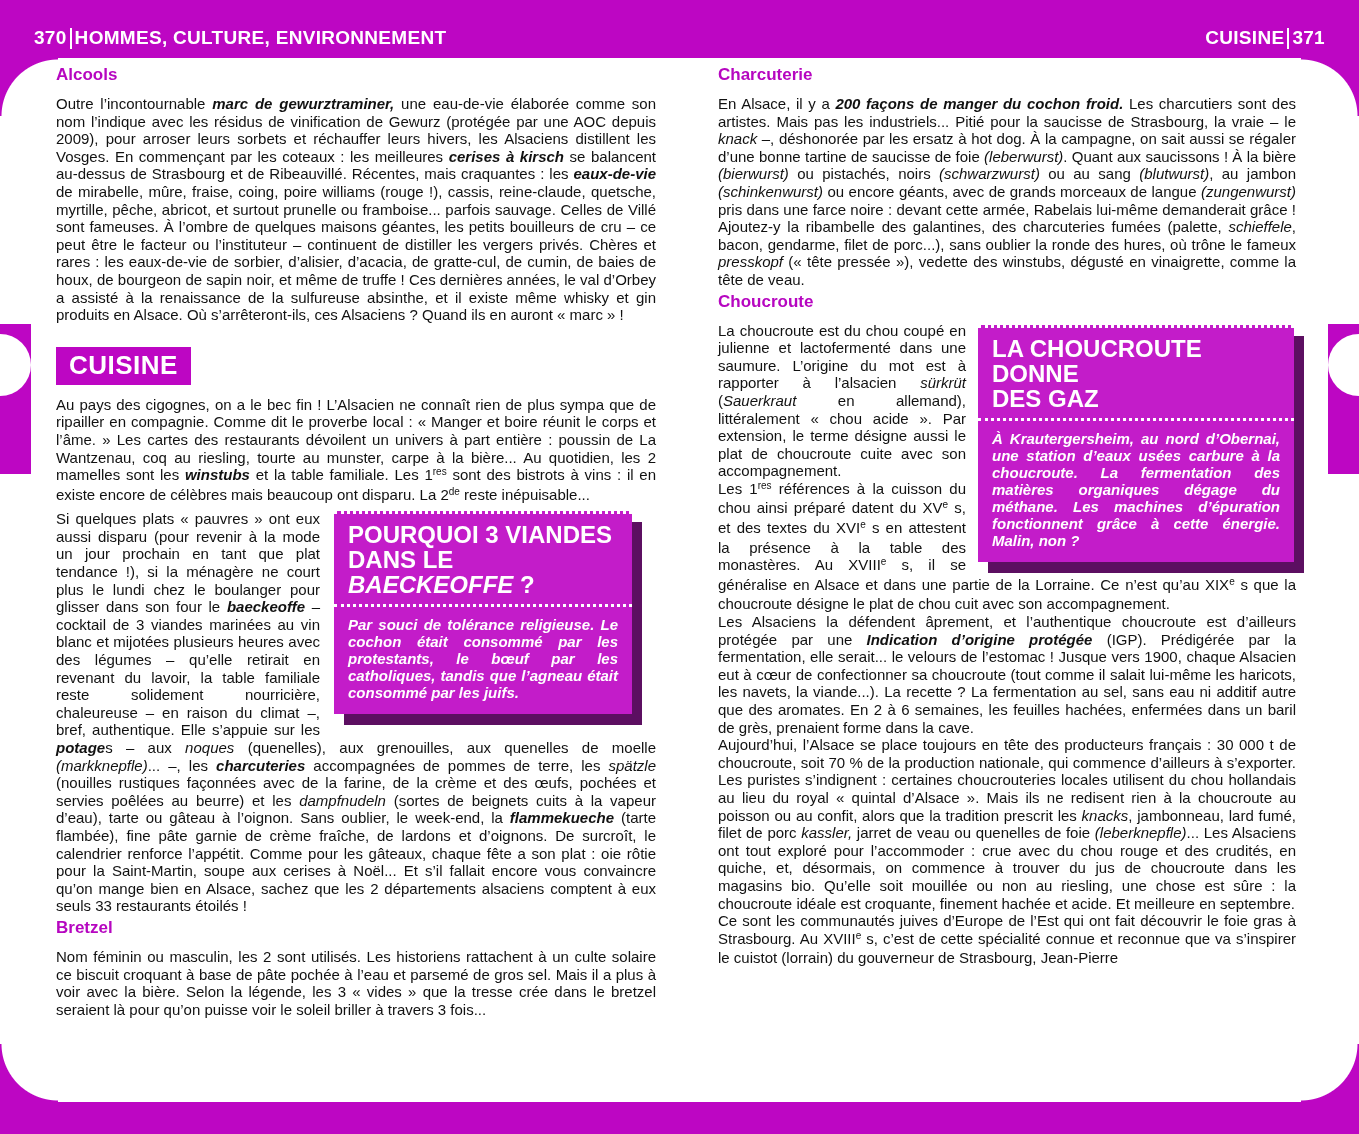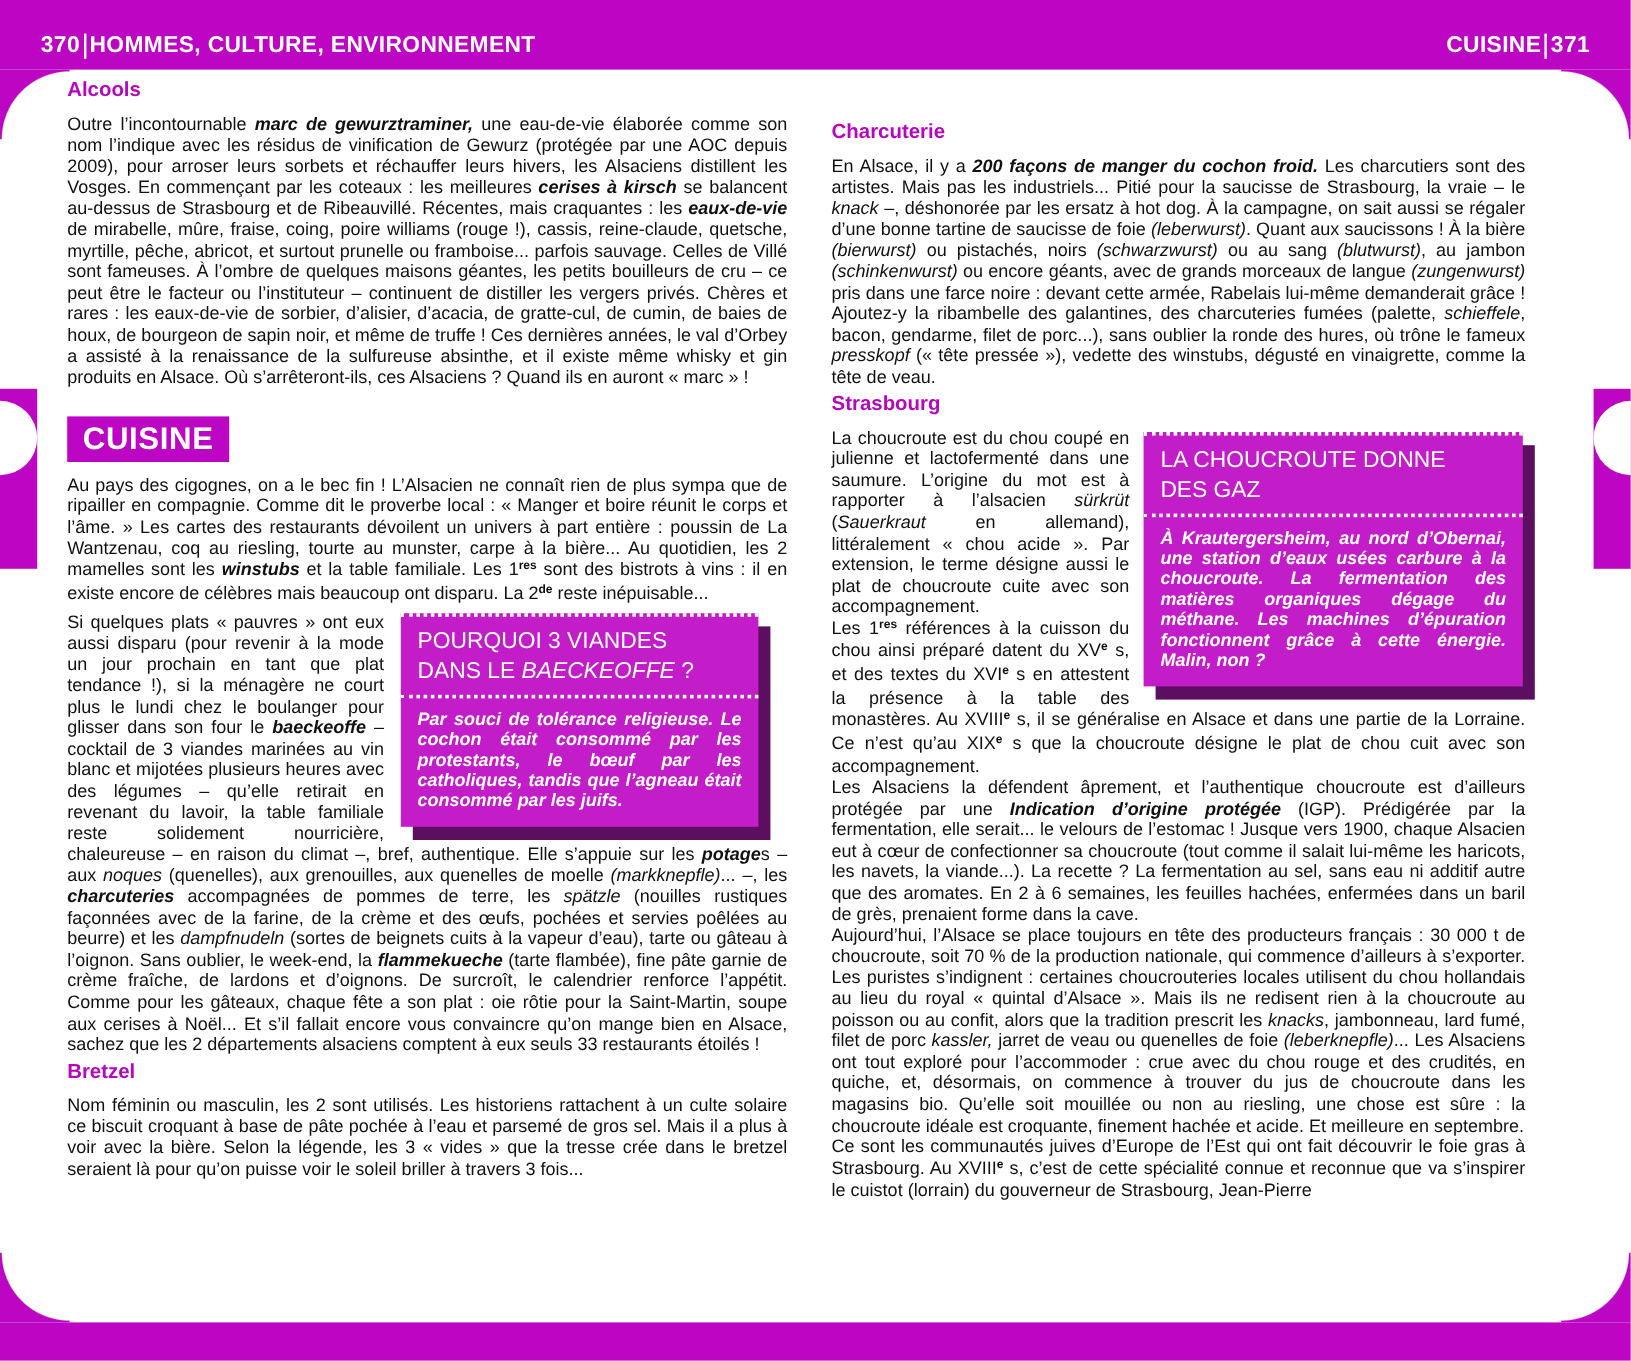--- a/index.html
+++ b/index.html
@@ -32,42 +32,42 @@
   
   .tab{position:absolute;width:31px;height:150px;background:var(--magenta);top:324px;}
   .tab-left{left:0;}
   .tab-right{right:0;}
   .notch{position:absolute;width:62px;height:62px;border-radius:50%;background:#fff;top:10px;}
   .tab-left .notch{left:-31px;}
   .tab-right .notch{right:-31px;}
   
   .col{position:absolute;top:62px;}
   .col-left{left:56px;width:600px;}
-  .col-right{left:693px;width:578px;margin-top:35px;}
+  .col-right{left:718px;width:578px;}
   h2.section{color:var(--heading);font-size:17px;line-height:26px;font-weight:bold;margin:0 0 7px 0;}
   .mt{margin-top:15px;}
   p.body{font-size:15px;line-height:17.6px;text-align:justify;margin:0;}
   .banner{
     display:inline-block;background:var(--magenta);color:#fff;font-size:26px;line-height:28px;
     font-weight:bold;padding:4px 13px 6px 13px;margin:23px 0 11px 0;letter-spacing:.5px;
   }
   .flow{margin-top:5px;}
   .flow::after{content:"";display:block;clear:both;}
   
   .callout{
     float:right;background:var(--box_magenta);color:#fff;box-sizing:border-box;
     box-shadow:10px 11px 0 var(--shadow);border-top:3px dotted #fff;
   }
   .callout-1{width:298px;margin:1px 24px 8px 14px;}
   .callout-2{width:316px;margin:3px 2px 10px 12px;}
-  .callout .ttl{font-size:19px;line-height:25px;font-weight:normal;padding:8px 14px 7px 14px;border-bottom:3px dotted #fff;}
+  .callout .ttl{font-size:24px;line-height:25px;font-weight:bold;padding:8px 14px 7px 14px;border-bottom:3px dotted #fff;}
   .callout .bdy{font-size:15px;line-height:17px;padding:9px 14px 13px 14px;text-align:justify;}
   .i{font-style:italic;}
   .bi{font-weight:bold;font-style:italic;}
-  .sup{font-size:10px;position:relative;top:-5px;font-weight:bold;}
+  .sup{font-size:10px;position:relative;top:-5px;}
 </style>
 </head>
 <body>
 
 <div class="bar-top">
   <div class="hdr-group">
     <span>370</span>
     <span class="hdr-sep"></span>
     <span>HOMMES, CULTURE, ENVIRONNEMENT</span>
   </div>
@@ -108,21 +108,21 @@
   </div>
 
   <h2 class="section mt">Bretzel</h2>
   <p class="body"><span>Nom féminin ou masculin, les 2 sont utilisés. Les historiens rattachent à un culte solaire ce biscuit croquant à base de pâte pochée à l’eau et parsemé de gros sel. Mais il a plus à voir avec la bière. Selon la légende, les 3 « vides » que la tresse crée dans le bretzel seraient là pour qu’on puisse voir le soleil briller à travers 3 fois...</span></p>
 </div>
 
 <div class="col col-right">
   <h2 class="section">Charcuterie</h2>
   <p class="body"><span>En Alsace, il y a </span><span class="bi">200 façons de manger du cochon froid.</span><span> Les charcutiers sont des artistes. Mais pas les industriels... Pitié pour la saucisse de Strasbourg, la vraie – le </span><span class="i">knack</span><span> –, déshonorée par les ersatz à hot dog. À la campagne, on sait aussi se régaler d’une bonne tartine de saucisse de foie </span><span class="i">(leberwurst)</span><span>. Quant aux saucissons ! À la bière </span><span class="i">(bierwurst)</span><span> ou pistachés, noirs </span><span class="i">(schwarzwurst)</span><span> ou au sang </span><span class="i">(blutwurst)</span><span>, au jambon </span><span class="i">(schinkenwurst)</span><span> ou encore géants, avec de grands morceaux de langue </span><span class="i">(zungenwurst)</span><span> pris dans une farce noire : devant cette armée, Rabelais lui-même demanderait grâce ! Ajoutez-y la ribambelle des galantines, des charcuteries fumées (palette, </span><span class="i">schieffele</span><span>, bacon, gendarme, filet de porc...), sans oublier la ronde des hures, où trône le fameux </span><span class="i">presskopf</span><span> (« tête pressée »), vedette des winstubs, dégusté en vinaigrette, comme la tête de veau.</span></p>
 
-  <h2 class="section mt">Strasbourg</h2>
+  <h2 class="section mt">Choucroute</h2>
   <div class="flow">
     <aside class="callout callout-2">
       <div class="ttl">
         <div><span>LA CHOUCROUTE DONNE</span></div>
         <div><span>DES GAZ</span></div>
       </div>
       <div class="bdy"><span class="bi">À Krautergersheim, au nord d’Obernai, une station d’eaux usées carbure à la choucroute. La fermentation des matières organiques dégage du méthane. Les machines d’épuration fonctionnent grâce à cette énergie. Malin, non ?</span></div>
     </aside>
     <p class="body"><span>La choucroute est du chou coupé en julienne et lactofermenté dans une saumure. L’origine du mot est à rapporter à l’alsacien </span><span class="i">sürkrüt</span><span> (</span><span class="i">Sauerkraut</span><span> en allemand), littéralement « chou acide ». Par extension, le terme désigne aussi le plat de choucroute cuite avec son accompagnement.</span></p>
     <p class="body"><span>Les 1</span><span class="sup">res</span><span> références à la cuisson du chou ainsi préparé datent du XV</span><span class="sup">e</span><span> s, et des textes du XVI</span><span class="sup">e</span><span> s en attestent la présence à la table des monastères. Au XVIII</span><span class="sup">e</span><span> s, il se généralise en Alsace et dans une partie de la Lorraine. Ce n’est qu’au XIX</span><span class="sup">e</span><span> s que la choucroute désigne le plat de chou cuit avec son accompagnement.</span></p>

